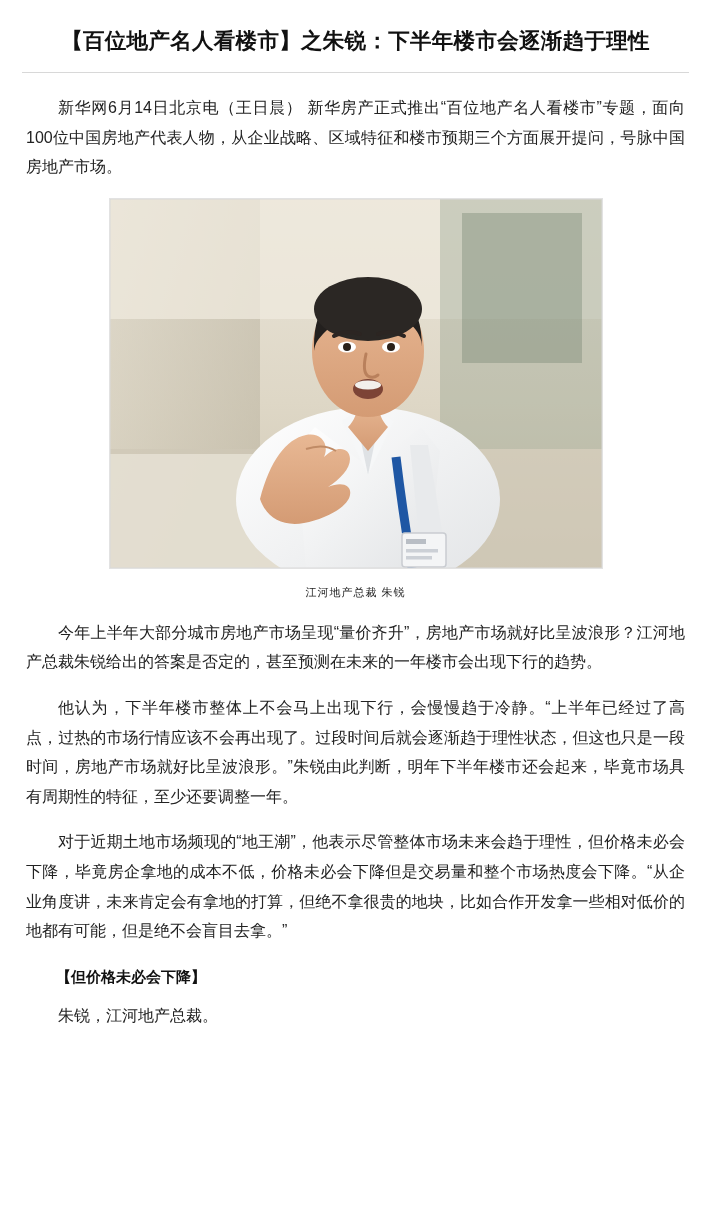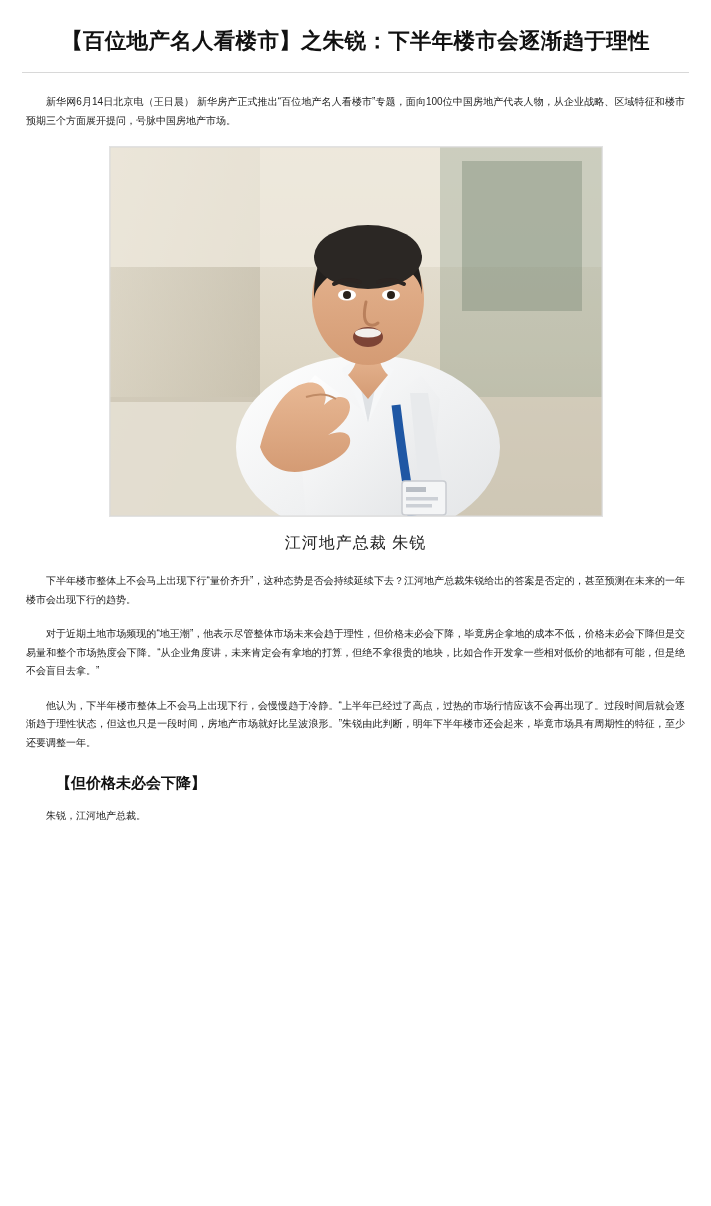--- a/index.html
+++ b/index.html
@@ -29,21 +29,21 @@
     margin: 8px 0 16px 0;
     padding: 0 4px;
   }
   .title-rule {
     border: 0;
     border-top: 1px solid #d8d8d8;
     margin: 0 2px 20px 2px;
   }
   p.body-text {
     font-family: "Liberation Sans", sans-serif;
-    font-size: 10px;
+    font-size: 16px;
     line-height: 1.85;
     color: #222222;
     margin: 0 0 16px 0;
     text-align: justify;
     text-justify: inter-ideograph;
     text-indent: 2em;
     padding: 0 6px;
   }
   .figure {
     text-align: center;
@@ -55,21 +55,21 @@
     margin: 0 auto;
     display: block;
     position: relative;
     overflow: hidden;
     background: #c8c3b6;
     border: 1px solid #e2e2e2;
   }
   .photo svg { display: block; }
   .caption {
     font-family: "Liberation Sans", sans-serif;
-    font-size: 16px;
+    font-size: 11px;
     color: #222222;
     text-align: center;
     margin: 16px 0 18px 0;
     letter-spacing: 1px;
   }
   .section-heading {
     font-family: "Liberation Sans", sans-serif;
     font-size: 15px;
     font-weight: bold;
     color: #111111;
@@ -150,21 +150,21 @@
         <rect x="296" y="340" width="20" height="5" fill="#b9bec5"></rect>
         <rect x="296" y="350" width="32" height="3.5" fill="#ccd0d6"></rect>
         <rect x="296" y="357" width="26" height="3.5" fill="#ccd0d6"></rect>
 
         <rect x="0" y="0" width="492" height="369" fill="none" stroke="#d9d9d9" stroke-width="1"></rect>
       </svg>
     </div>
     <div class="caption">江河地产总裁 朱锐</div>
   </div>
 
-  <p class="body-text">下半年楼市整体上不会马上出现下行“量价齐升”，这种态势是否会持续延续下去？江河地产总裁朱锐给出的答案是否定的，甚至预测在未来的一年楼市会出现下行的趋势。</p>
+  <p class="body-text">今年上半年大部分城市房地产市场呈现“量价齐升”，房地产市场就好比呈波浪形？江河地产总裁朱锐给出的答案是否定的，甚至预测在未来的一年楼市会出现下行的趋势。</p>
+  <p class="body-text">他认为，下半年楼市整体上不会马上出现下行，会慢慢趋于冷静。“上半年已经过了高点，过热的市场行情应该不会再出现了。过段时间后就会逐渐趋于理性状态，但这也只是一段时间，房地产市场就好比呈波浪形。”朱锐由此判断，明年下半年楼市还会起来，毕竟市场具有周期性的特征，至少还要调整一年。</p>
   <p class="body-text">对于近期土地市场频现的“地王潮”，他表示尽管整体市场未来会趋于理性，但价格未必会下降，毕竟房企拿地的成本不低，价格未必会下降但是交易量和整个市场热度会下降。“从企业角度讲，未来肯定会有拿地的打算，但绝不拿很贵的地块，比如合作开发拿一些相对低价的地都有可能，但是绝不会盲目去拿。”</p>
-  <p class="body-text">他认为，下半年楼市整体上不会马上出现下行，会慢慢趋于冷静。“上半年已经过了高点，过热的市场行情应该不会再出现了。过段时间后就会逐渐趋于理性状态，但这也只是一段时间，房地产市场就好比呈波浪形。”朱锐由此判断，明年下半年楼市还会起来，毕竟市场具有周期性的特征，至少还要调整一年。</p>
 
   <div class="section-heading">【但价格未必会下降】</div>
 
   <p class="body-text tight">朱锐，江河地产总裁。</p>
 
 </div>
 
 </body></html>

